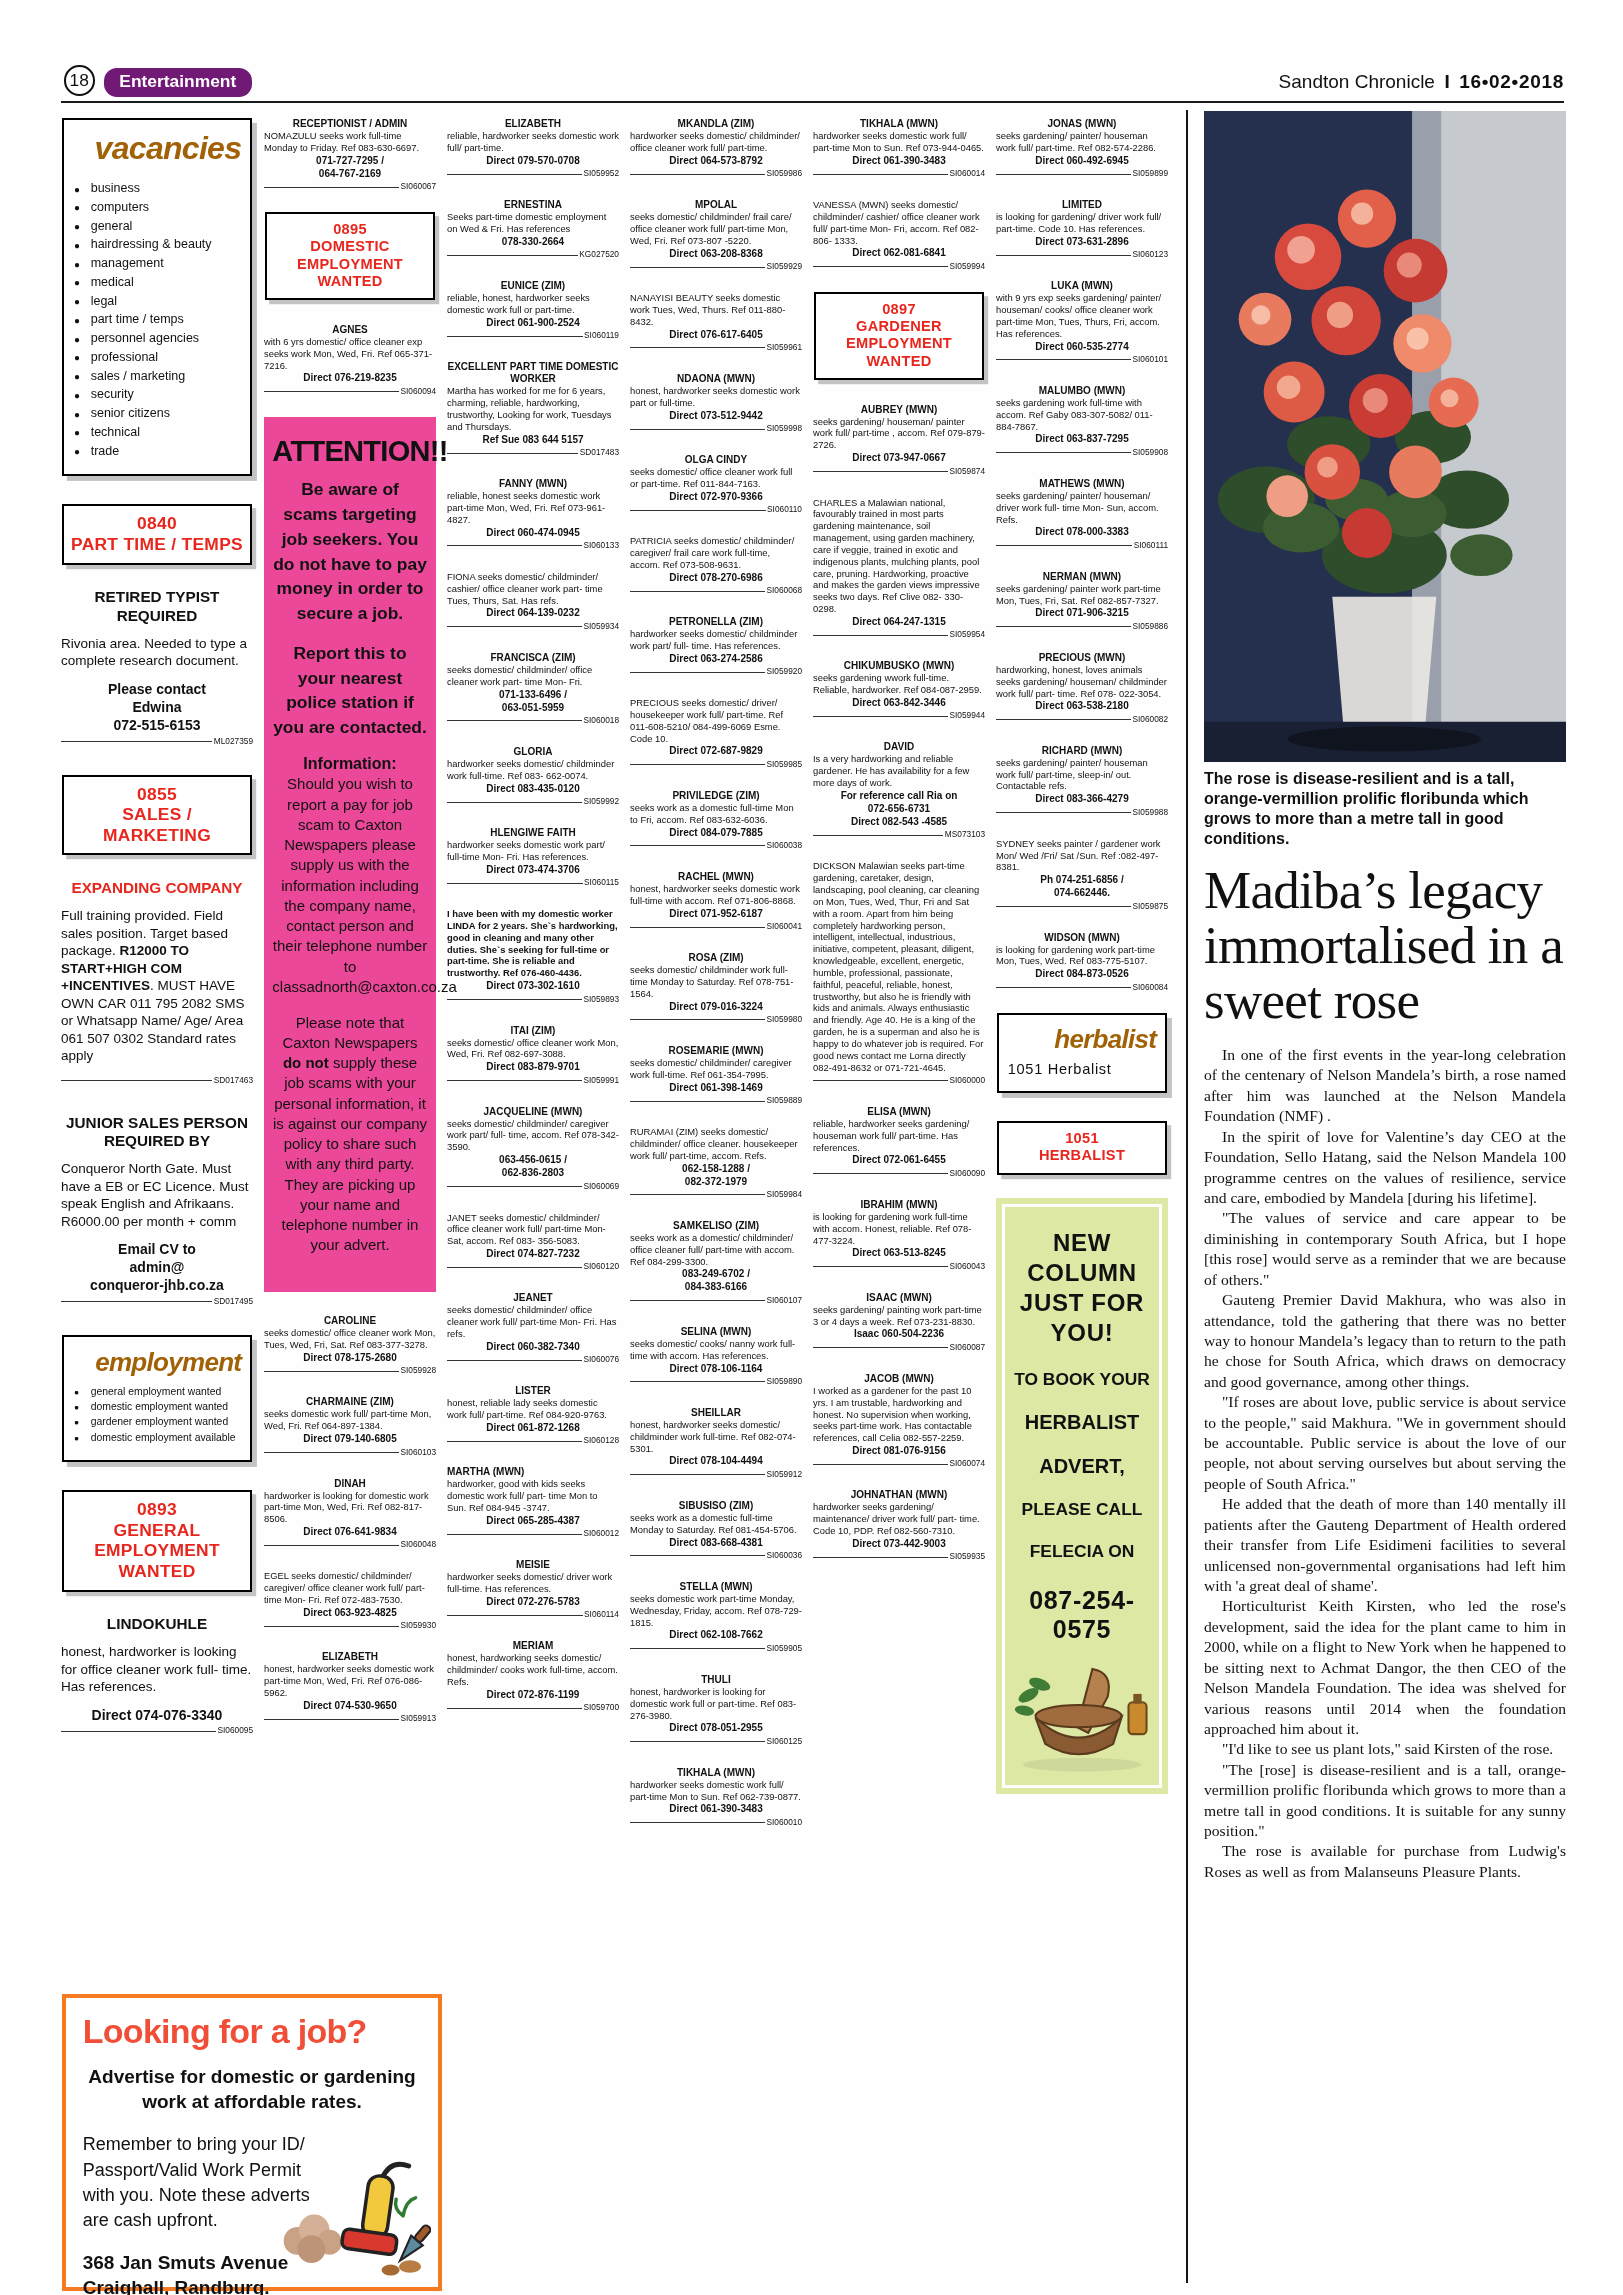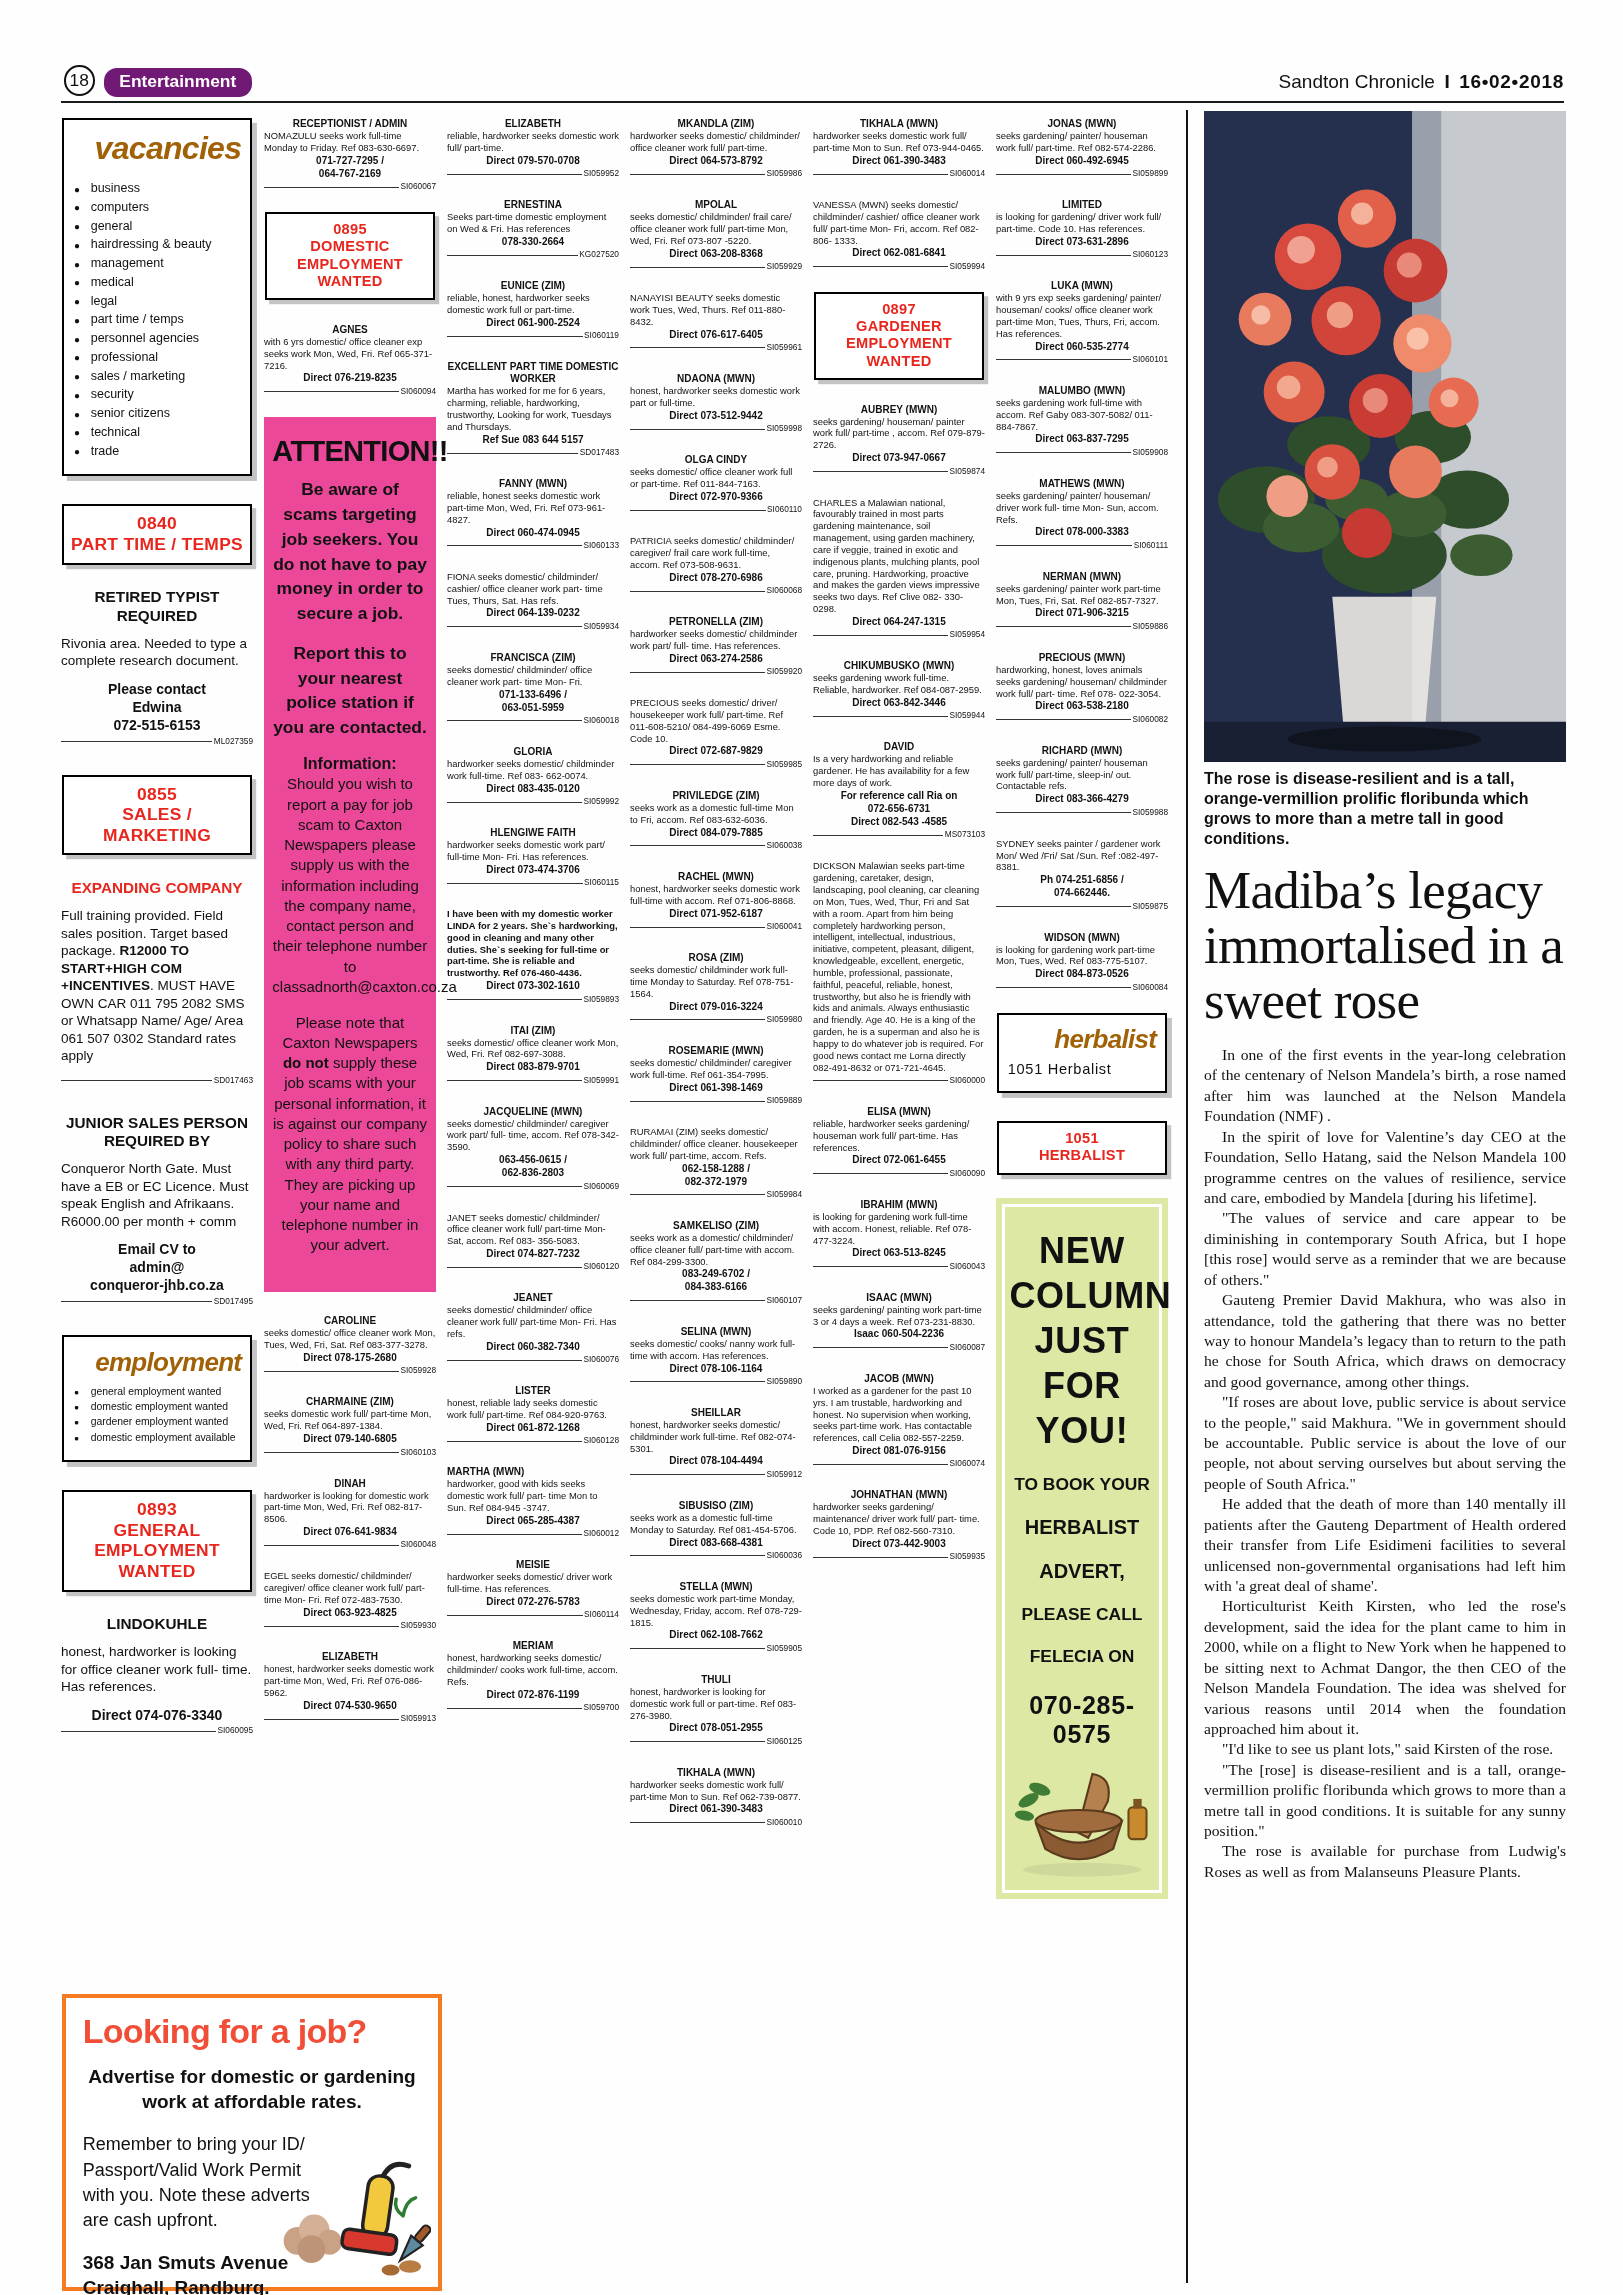--- a/index.html
+++ b/index.html
@@ -54,21 +54,21 @@
 
   .attention { background:#ec4899; text-align:center; padding:18px 8.3px 21px; margin:0 0 23.6px; }
   .att-head { font-size:29px; font-weight:800; letter-spacing:-0.7px; margin-bottom:9.7px; }
   .att-p { margin-bottom:15.3px; }
   .att-p.lead { font-size:17.4px; font-weight:600; line-height:1.42; }
   .att-p.subhead { font-size:16px; font-weight:bold; margin-bottom:1.4px; }
   .att-p.body { font-size:15px; font-weight:500; line-height:1.35; }
 
   .green-box { background:#dde8a4; padding:6.2px; margin-top:18px; }
   .green-inner { border:3.5px solid #fff; padding:21px 4.2px 9.7px; text-align:center; }
-  .g-big { font-size:36px; font-weight:800; line-height:1.25; letter-spacing:0.7px; }
+  .g-big { font-size:24px; font-weight:800; line-height:1.25; letter-spacing:0.7px; }
   .g-med { font-size:17.4px; font-weight:bold; margin-top:21px; }
   .g-lg { font-size:20px; font-weight:800; margin-top:21px; }
   .g-phone { font-size:25px; font-weight:800; margin-top:23.6px; letter-spacing:0.7px; }
   .green-art { margin-top:18px; }
 
   
   .looking { position:absolute; left:62px; top:1994px; width:380px; height:297px; background:#fff; border:4.2px solid #f47b20; padding:14px 16.7px; }
   .look-head { color:#f04e37; font-size:34px; font-weight:800; letter-spacing:-0.7px; margin-bottom:14px; }
   .look-sub { font-size:19px; font-weight:bold; text-align:center; line-height:1.3; margin-bottom:18px; }
   .look-body { font-size:18px; line-height:1.4; width:72%; margin-bottom:16.7px; }
@@ -812,21 +812,21 @@
         </div>
         <div class="logo-box herbalist">
           <div class="logo-title">herbalist</div>
           <div class="plain-line">1051  Herbalist</div>
         </div>
         <div class="code-box">
           <div class="code-line">1051</div>
           <div class="code-line">HERBALIST</div>
         </div>
         <div class="green-box">
-          <div class="green-inner"><div class="g-big">NEW</div><div class="g-big">COLUMN</div><div class="g-big">JUST FOR</div><div class="g-big">YOU!</div><div class="g-med">TO BOOK YOUR</div><div class="g-lg">HERBALIST</div><div class="g-lg">ADVERT,</div><div class="g-med">PLEASE CALL</div><div class="g-med">FELECIA ON</div><div class="g-phone">070-285-0575</div>
+          <div class="green-inner"><div class="g-big">NEW</div><div class="g-big">COLUMN</div><div class="g-big">JUST FOR</div><div class="g-big">YOU!</div><div class="g-med">TO BOOK YOUR</div><div class="g-lg">HERBALIST</div><div class="g-lg">ADVERT,</div><div class="g-med">PLEASE CALL</div><div class="g-med">FELECIA ON</div><div class="g-phone">087-254-0575</div>
     <svg class="green-art" width="146" height="111" viewBox="0 0 210 160">
       <ellipse cx="105" cy="148" rx="85" ry="10" fill="#cdd89a"></ellipse>
       <path d="M120 10 q30 5 22 40 l-28 52 -16 -8 z" fill="#b5824e" stroke="#5a3a1c" stroke-width="3"></path>
       <ellipse cx="100" cy="78" rx="62" ry="16" fill="#a06b3e" stroke="#5a3a1c" stroke-width="3"></ellipse>
       <path d="M38 80 Q100 138 162 80 L150 118 Q100 148 52 118 Z" fill="#8a5a33" stroke="#5a3a1c" stroke-width="3"></path>
       <g fill="#3f7d36">
         <ellipse cx="28" cy="48" rx="16" ry="8" transform="rotate(-30 28 48)"></ellipse>
         <ellipse cx="44" cy="32" rx="16" ry="8" transform="rotate(20 44 32)"></ellipse>
         <ellipse cx="22" cy="70" rx="14" ry="7" transform="rotate(10 22 70)"></ellipse>
       </g>

